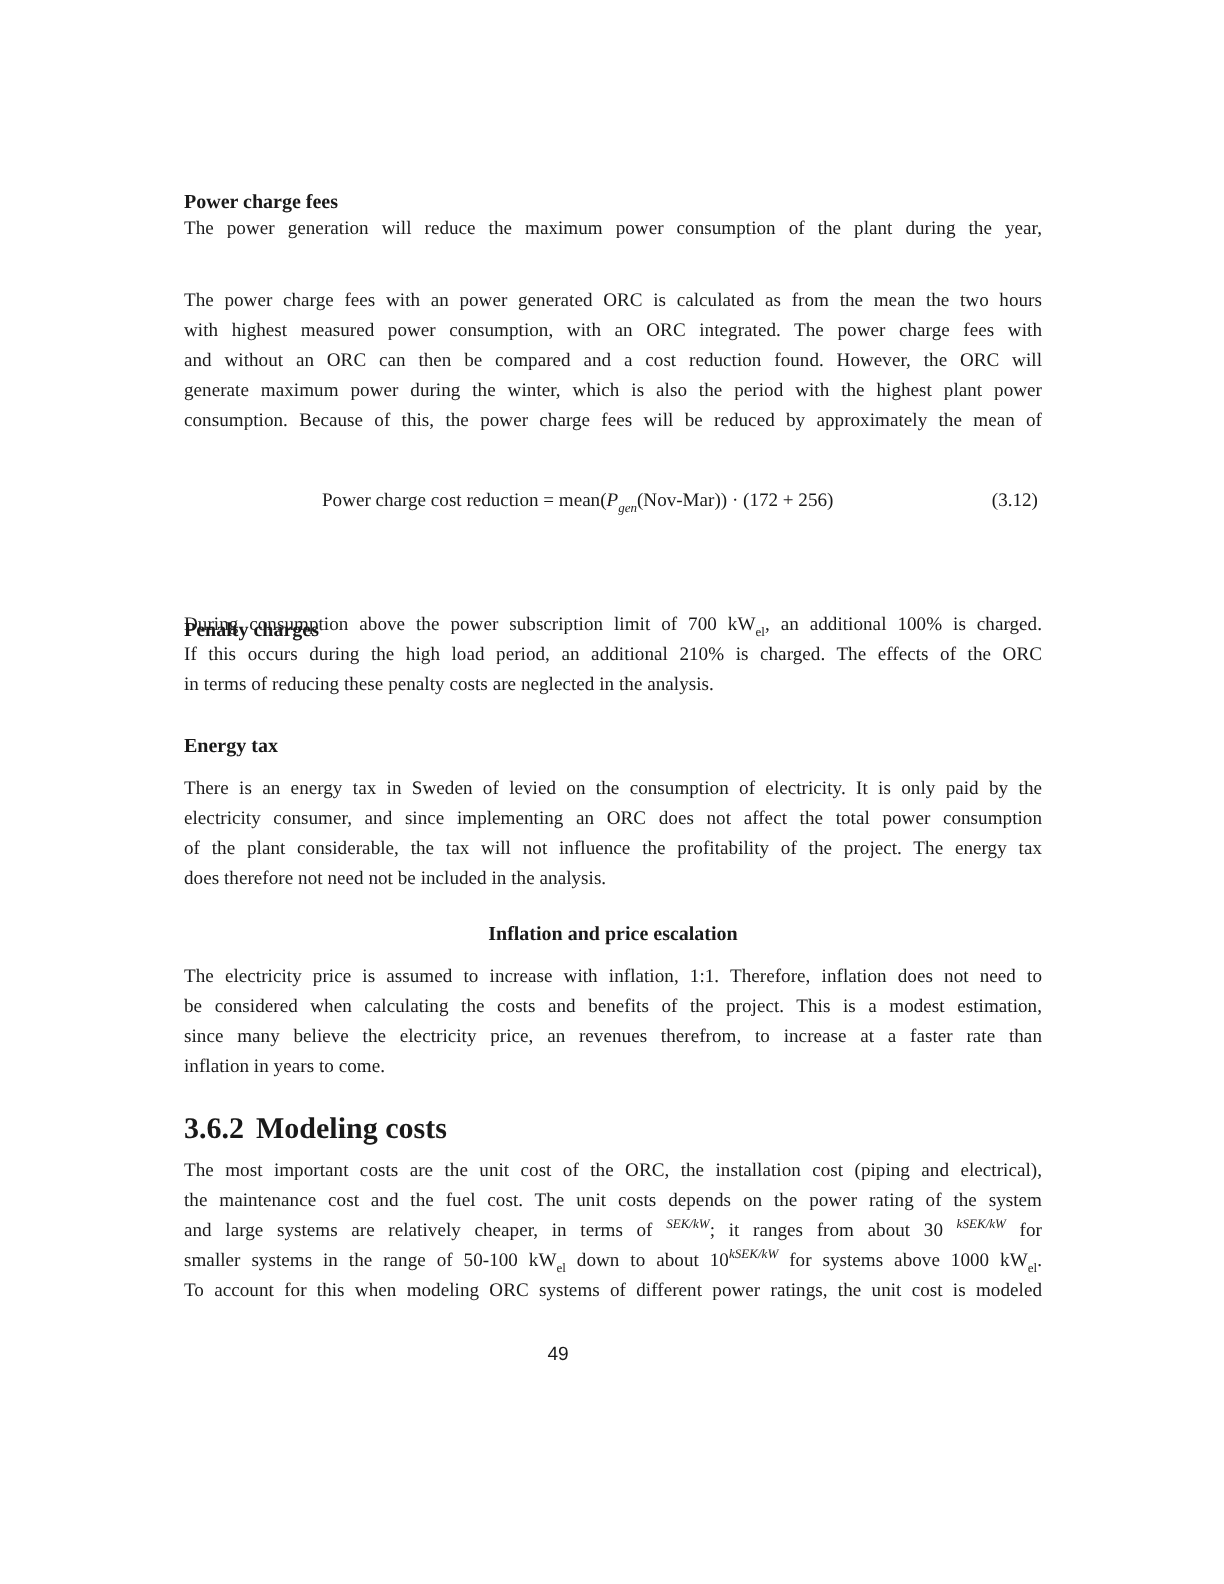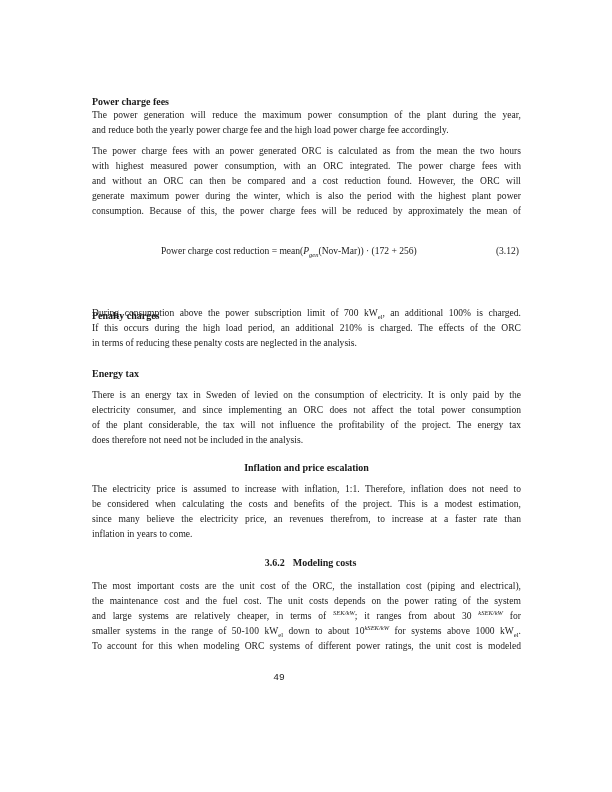--- a/index.html
+++ b/index.html
@@ -2,42 +2,41 @@
 <html><head>
   <meta charset="utf-8">
   <style>
     html, body { margin: 0; padding: 0; background: #ffffff; }
     body { width: 612px; height: 792px; position: relative; overflow: hidden;
       font-family: "DejaVu Serif", "Liberation Serif", serif; color: #1a1a1a; }
     .page { position: absolute; left: 92px; top: 0; width: 429px; }
     .block { position: absolute; left: 0; width: 429px; }
     .para { font-family: "Liberation Serif", serif; font-size: 9.55px; line-height: 15.1px; text-align: justify; text-align-last: left; margin: 0; letter-spacing: 0.02px; }
     .heading { font-family: "Liberation Serif", serif; font-weight: bold; font-size: 10px; margin: 0; }
-    .section-heading { font-family: "Liberation Serif", serif; font-weight: bold; font-size: 10px; margin: 0; text-align: center; }
+    .section-heading { font-family: "Liberation Serif", serif; font-weight: bold; font-size: 15px; margin: 0; }
     .section-heading .num { display: inline-block; width: 36px; }
     .eq { position: absolute; left: 0; width: 429px; font-family: "Liberation Serif", serif; font-size: 9.55px; }
     .eq .body { position: absolute; left: 69px; }
     .eq .label { position: absolute; right: 2px; }
     sub, sup { font-size: 6.5px; line-height: 0; }
     .it { font-style: italic; }
-    .pagenum { position: absolute; top: 672px; left: 0; width: 558px; text-align: center; font-family: Liberation Mono, monospace; font-size: 9.55px; }
+    .pagenum { position: absolute; top: 672px; left: 0; width: 558px; text-align: center; font-family: Liberation Sans, sans-serif; font-size: 9.55px; }
     .line { display: block; }
   </style>
 </head>
 <body>
 
 <div class="page">
 
   <div class="block" style="top:96px;">
     <p class="heading">Power charge fees</p>
   </div>
   <div class="block" style="top:107px;">
     <p class="para">
       <span class="line full" style="text-align:justify;text-align-last:justify;">The power generation will reduce the maximum power consumption of the plant during the year,</span>
-      <span class="line">and reduce both the yearly power charge fee and the high load power charge fee accordingly.</span>
     </p>
   </div>
   <div class="block" style="top:143px;">
     <p class="para">
       <span class="line" style="text-align-last:justify;">The power charge fees with an power generated ORC is calculated as from the mean the two hours</span>
       <span class="line" style="text-align-last:justify;">with highest measured power consumption, with an ORC integrated. The power charge fees with</span>
       <span class="line" style="text-align-last:justify;">and without an ORC can then be compared and a cost reduction found. However, the ORC will</span>
       <span class="line" style="text-align-last:justify;">generate maximum power during the winter, which is also the period with the highest plant power</span>
       <span class="line" style="text-align-last:justify;">consumption. Because of this, the power charge fees will be reduced by approximately the mean of</span>
     </p>

